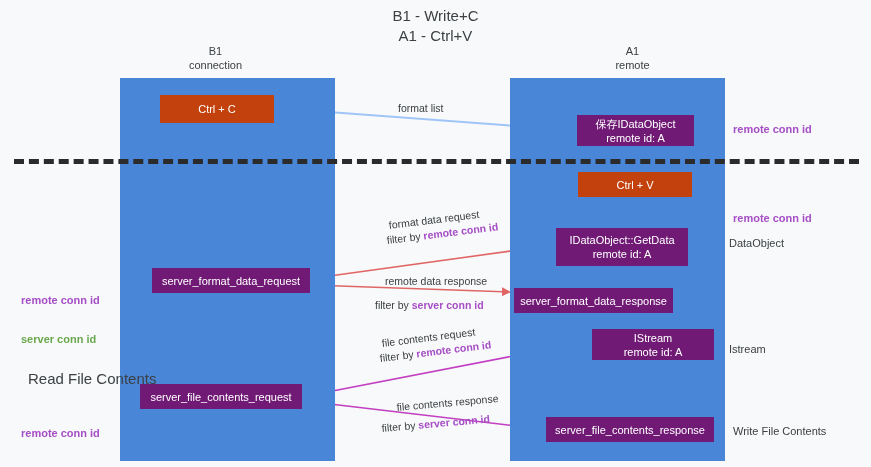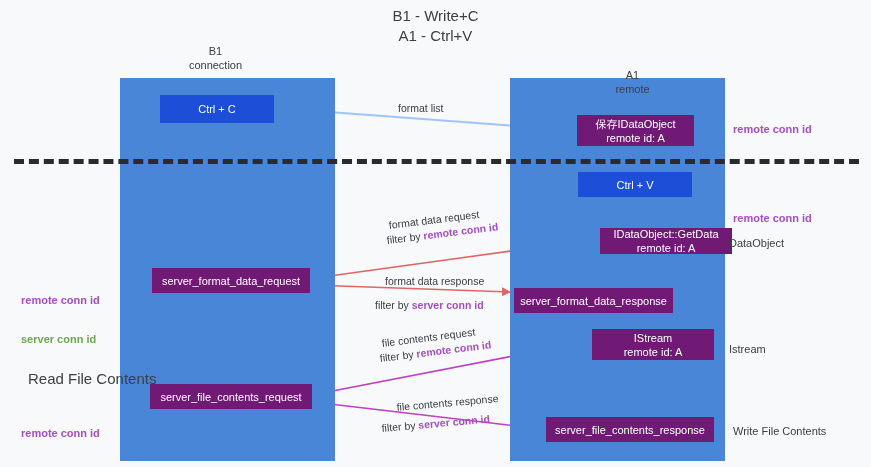--- a/index.html
+++ b/index.html
@@ -36,21 +36,21 @@
 
   
   .col-head {
     font-size: 11px;
     line-height: 14px;
     text-align: center;
     color: #3c4043;
     white-space: pre;
   }
   #head-b1 { left: 153px; top: 44px; width: 125px; }
-  #head-a1 { left: 570px; top: 44px; width: 125px; margin-top: 24px; }
+  #head-a1 { left: 570px; top: 44px; width: 125px; }
 
   
   .lane {
     background: #4a86d8;
   }
   #lane-b1 { left: 120px; top: 78px; width: 215px; height: 383px; }
   #lane-a1 { left: 510px; top: 78px; width: 215px; height: 383px; }
 
   
   #divider {
@@ -66,31 +66,31 @@
     display: flex;
     flex-direction: column;
     align-items: center;
     justify-content: center;
     color: #ffffff;
     font-size: 11px;
     line-height: 14px;
     text-align: center;
     white-space: pre;
   }
-  .box.green { background: #1d4ed8; }
+  .box.green { background: #c2410c; }
   .box.orange { background: #701a75; }
 
   #box-ctrlc   { left: 160px; top:  95px; width: 114px; height: 28px; }
   #box-ctrlv   { left: 578px; top: 172px; width: 114px; height: 25px; }
   #box-save    { left: 577px; top: 115px; width: 117px; height: 31px; }
-  #box-getdata { left: 600px; top: 228px; width: 132px; height: 26px; text-align: center; }
+  #box-getdata { left: 556px; top: 228px; width: 132px; height: 38px; text-align: center; }
   #box-istream { left: 592px; top: 329px; width: 122px; height: 31px; }
   #box-sfdreq  { left: 152px; top: 268px; width: 158px; height: 25px; }
   #box-sfdresp { left: 514px; top: 280px; width: 159px; height: 25px; margin-top: 8px; }
-  #box-sfcreq  { left: 150px; top: 384px; width: 162px; height: 25px; }
+  #box-sfcreq  { left: 140px; top: 384px; width: 162px; height: 25px; }
   #box-sfcresp { left: 546px; top: 417px; width: 168px; height: 25px; }
 
   
   .side-label {
     font-size: 11px;
     line-height: 14px;
     color: #3c4043;
     white-space: pre;
   }
   .conn-purple { color: #a64ec6; font-weight: bold; }
@@ -211,21 +211,21 @@
 
 <div class="abs box orange" id="box-sfcreq">server_file_contents_request</div>
 
 <div class="abs box orange" id="box-sfcresp">server_file_contents_response</div>
 
 <div class="abs edge-label" id="el-formatlist">format list</div>
 
 <div class="abs edge-label" id="el-fdreq">format data request</div>
 <div class="abs edge-label" id="el-fdreq2"><span>filter by </span><span class="conn-purple">remote conn id</span></div>
 
-<div class="abs edge-label" id="el-fdresp">format data response</div>
+<div class="abs edge-label" id="el-fdresp">remote data response</div>
 <div class="abs edge-label" id="el-fdresp2"><span>filter by </span><span class="conn-purple">server conn id</span></div>
 
 <div class="abs edge-label" id="el-fcreq">file contents request</div>
 <div class="abs edge-label" id="el-fcreq2"><span>filter by </span><span class="conn-purple">remote conn id</span></div>
 
 <div class="abs edge-label" id="el-fcresp">file contents response</div>
 <div class="abs edge-label" id="el-fcresp2"><span>filter by </span><span class="conn-purple">server conn id</span></div>
 
 <div class="abs side-label conn-purple" id="lbl-remote-top">remote conn id</div>
 <div class="abs side-label conn-purple" id="lbl-remote-mid">remote conn id</div>

